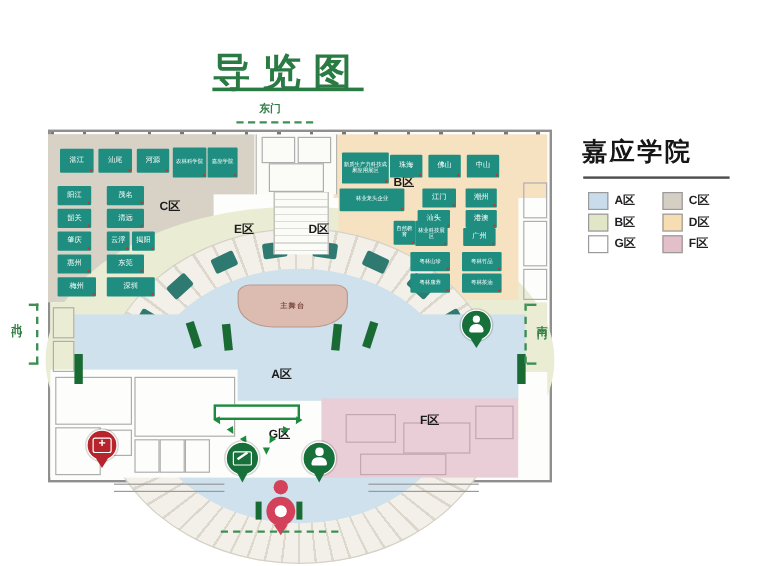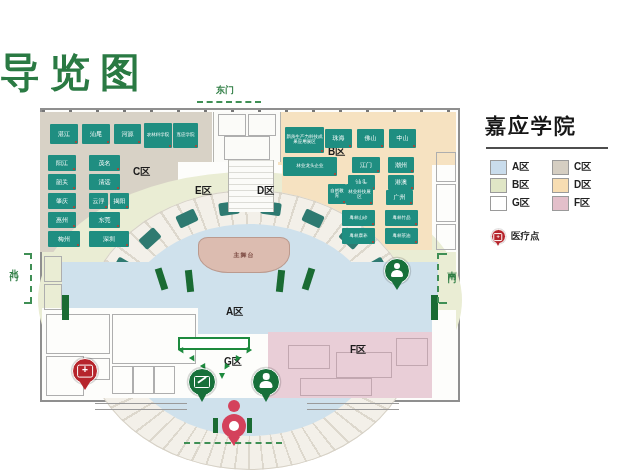--- a/index.html
+++ b/index.html
@@ -1,20 +1,20 @@
 <!DOCTYPE html>
 <html><head>
 <meta charset="utf-8">
 <style>
   html,body{margin:0;padding:0;background:#fff;}
   #stage{position:relative;width:640px;height:472px;background:#fff;overflow:hidden;
          font-family:"Liberation Sans","DejaVu Sans",sans-serif;}
   
-  #title{position:absolute;left:0;top:18px;width:480px;text-align:left;
-         font-size:40px;font-weight:bold;color:#2a7a43;letter-spacing:10px;}
+  #title{position:absolute;left:0;top:18px;width:480px;text-align:center;
+         font-size:32px;font-weight:bold;color:#2a7a43;letter-spacing:10px;text-decoration:underline;}
   
   .gate{position:absolute;color:#2e7d43;font-size:9px;font-weight:bold;line-height:1.1;}
   .gate.vert{writing-mode:vertical-rl;text-orientation:upright;letter-spacing:2px;}
   .dash-h{position:absolute;border-top:2px dashed #3f8f55;}
   .dash-v{position:absolute;border-left:2px dashed #3f8f55;}
   #map{position:absolute;left:0;top:0;width:640px;height:472px;}
   #outer-wall{position:absolute;left:40px;top:108px;width:416px;height:290px;
               border:2px solid #8f8f8f;background:#fdfdfb;}
   .zone-bg{position:absolute;}
   .ellipse{border-radius:50%;}
@@ -294,26 +294,16 @@
         <div class="lz">
           <div class="sw" style="background: rgb(255, 255, 255);"></div>
           <span class="lab">G区</span>
         </div>
         <div class="lz">
           <div class="sw" style="background: rgb(227, 191, 202);"></div>
           <span class="lab">F区</span>
         </div>
       </div>
     <div id="legend-markers">
-        <div class="lrow">
-          <div class="licon">
-            <div class="pin-medical" style="font-size: 6.5px; position: relative;">
-              <div class="pc">
-                <div class="g-med"></div>
-              </div>
-            </div>
-          </div>
-          <span class="lab">医疗点</span>
-        </div>
       </div>
   </aside>
 
 </div>
 
 </body></html>

